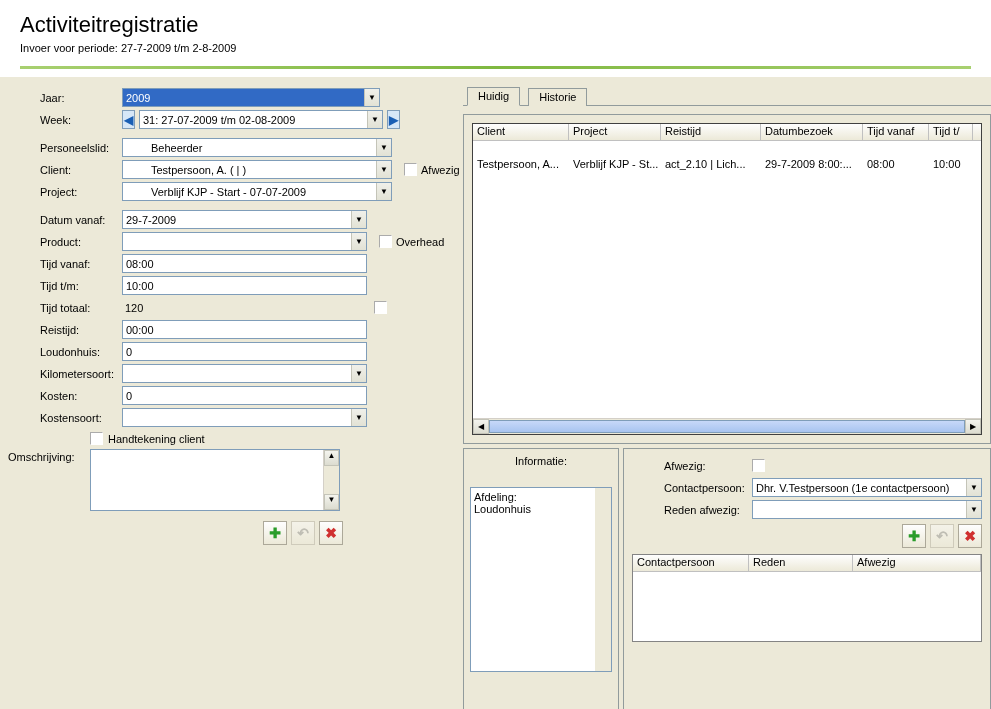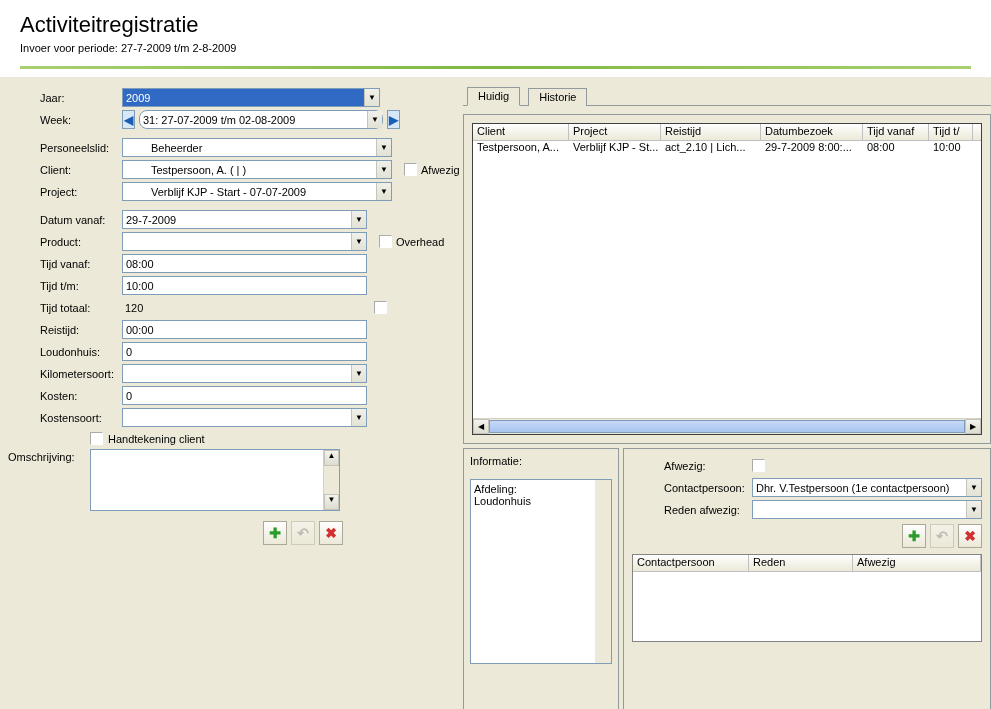--- a/index.html
+++ b/index.html
@@ -19,21 +19,21 @@
 .form-row .field-wrap { flex: 1; display: flex; align-items: center; gap: 4px; }
 
 .dd { height: 19px; border: 1px solid #7f9db9; background: #fff; display: flex; align-items: center; padding: 0 0 0 3px; position: relative; }
 .dd.sel { background: #316ac5; color: #fff; }
 .dd .dd-text { flex: 1; white-space: nowrap; overflow: hidden; }
 .dd .dd-arrow { width: 15px; height: 17px; background: linear-gradient(#f0f0ea, #e2e2d5); border-left: 1px solid #c4c4b8; display: flex; align-items: center; justify-content: center; color: #000; font-size: 8px; }
 
 .txt { height: 19px; border: 1px solid #7f9db9; background: #fff; padding: 0 3px; display: flex; align-items: center; }
 
 .w-year { width: 258px; }
-.w-week { width: 270px; border-radius: 8px; }
+.w-week { width: 270px; }
 .w-std { width: 270px; padding-left: 28px; }
 .w-narrow { width: 245px; }
 
 .arrow-btn { width: 13px; height: 19px; border: 1px solid #7f9db9; background: #d6e7f7; color: #1a5fb4; font-size: 12px; font-weight: bold; display: flex; align-items: center; justify-content: center; cursor: pointer; }
 
 .chk-wrap { display: flex; align-items: center; gap: 4px; margin-left: 8px; }
 .chk { width: 13px; height: 13px; border: 1px inset #fff; background: #fff; display: inline-block; }
 
 .sig-row { margin: 4px 0 4px 82px; display: flex; align-items: center; gap: 5px; }
 
@@ -55,29 +55,29 @@
 .tab { padding: 2px 10px 3px 10px; border: 1px solid #919b9c; border-bottom: none; background: #ece9d8; margin-right: 8px; position: relative; top: 1px; cursor: pointer; }
 .tab.active { background: #ece9d8; z-index: 2; font-weight: normal; border-bottom: 1px solid #ece9d8; }
 .tab-border { border-top: 1px solid #919b9c; }
 
 .grid-panel { border: 1px solid #919b9c; margin: 8px 0 4px 0; height: 330px; display: flex; flex-direction: column; }
 .inner-grid { border: 1px solid #404040; margin: 8px; flex: 1; background: #fff; display: flex; flex-direction: column; }
 .grid-header-row { display: flex; height: 17px; background: linear-gradient(#fefefe,#ece9d8); border-bottom: 1px solid #c0c0c0; }
 .grid-header-row .gh { border-right: 1px solid #c0c0c0; padding: 1px 4px; white-space: nowrap; overflow: hidden; }
 .grid-body { flex: 1; overflow: hidden; }
 .grid-row { display: flex; height: 15px; }
-.grid-row .gc { border-right: 1px solid transparent; padding: 0 4px; white-space: nowrap; overflow: hidden; }
+.grid-row .gc { border-right: 1px solid transparent; padding: 17px 4px; white-space: nowrap; overflow: hidden; }
 
 .hscroll { height: 16px; background: #ece9d8; display: flex; border-top: 1px solid #d4d0c8; }
 .hscroll .sb-btn { width: 16px; background: linear-gradient(#f4f4ee,#dcdcd0); border: 1px solid #c4c4b8; font-size: 8px; display:flex; align-items:center; justify-content:center; }
 .hscroll .thumb { flex: 1; background: linear-gradient(#c7d8f9,#a8c4f0); border: 1px solid #7f9db9; margin: 1px 0; }
 
 .bottom-split { display: flex; gap: 4px; flex: 1; }
 .info-panel { width: 156px; border: 1px solid #919b9c; padding: 6px; }
-.info-panel .info-label { margin-bottom: 12px; }
+.info-panel .info-label { margin-bottom: 20px; text-align: center; }
 .info-inner { border: 1px solid #7f9db9; background: #fff; height: 185px; padding: 3px; position: relative; }
 .info-inner .scroll { position: absolute; right: 0; top: 0; width: 16px; height: 100%; background: #ece9d8; }
 
 .contact-panel { flex: 1; border: 1px solid #919b9c; padding: 6px 8px; }
 .contact-panel .form-row label { width: 88px; }
 .contact-panel .dd, .contact-panel .txt { flex: 1; }
 
 .contact-btn-row { display: flex; justify-content: flex-end; gap: 4px; margin: 4px 0 6px 0; }
 
 .contact-grid { border: 1px solid #848484; background: #fff; height: 88px; display: flex; flex-direction: column; }

